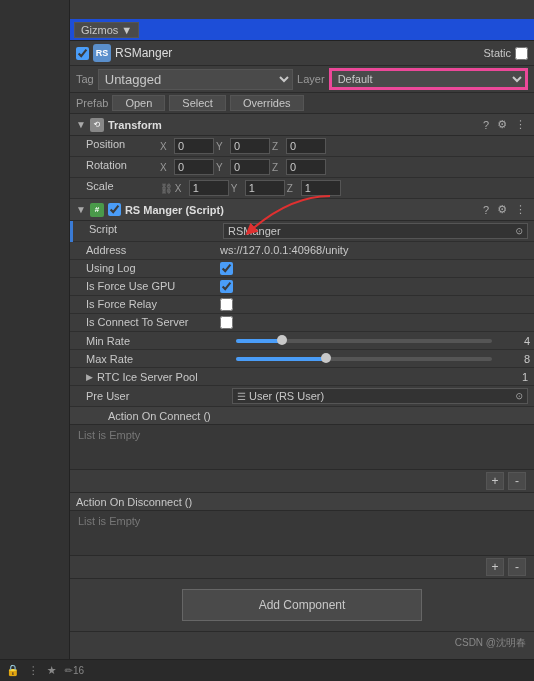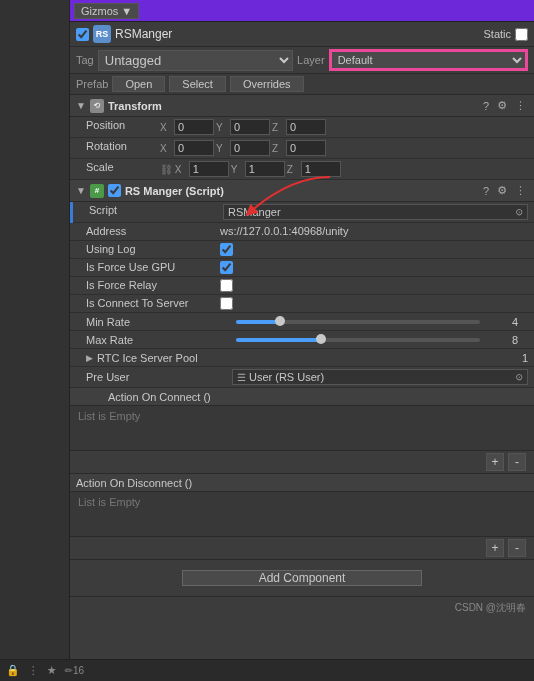--- a/index.html
+++ b/index.html
@@ -184,21 +184,21 @@
       align-items: center;
       justify-content: space-between;
       height: 16px;
     }
     .ref-icon { color: #aaa; font-size: 9px; }
 
     
     .slider-row {
       display: flex;
       align-items: center;
-      padding: 2px 16px 2px 16px;
+      padding: 2px 4px 2px 16px;
       border-bottom: 1px solid #2e2e2e;
       min-height: 18px;
       gap: 20px;
     }
     .slider-label {
       width: 130px;
       color: #c8c8c8;
       font-size: 11px;
       flex-shrink: 0;
     }
@@ -303,21 +303,21 @@
       padding: 10px;
       display: flex;
       justify-content: center;
       border-bottom: 1px solid #2a2a2a;
     }
     .add-component-btn {
       background: #4a4a4a;
       border: 1px solid #666;
       color: #c8c8c8;
       font-size: 12px;
-      padding: 0 60px;
+      padding: 8px 60px;
       cursor: pointer;
       width: 240px;
     }
 
     
     .bottom-bar {
       position: absolute;
       bottom: 0;
       left: 0;
       right: 0;
@@ -338,27 +338,28 @@
 
     
     .cb { width: 13px; height: 13px; accent-color: #4a9df8; }
 
     .wrapper {
       display: flex;
       height: 681px;
     }
 
     .top-gizmos {
-      background: #6d28d9;
+      background: #1d4ed8;
       height: 22px;
       display: flex;
       align-items: center;
       padding: 0 4px;
       gap: 4px;
       border-bottom: 1px solid #222;
+      margin-top: 19px;
     }
   </style>
 </head>
 <body>
 
 <div class="wrapper">
 
   <div style="width:70px; background:#323232; border-right:1px solid #222; display:flex; flex-direction:column; align-items:center; padding:4px 0;">
     
   </div>

